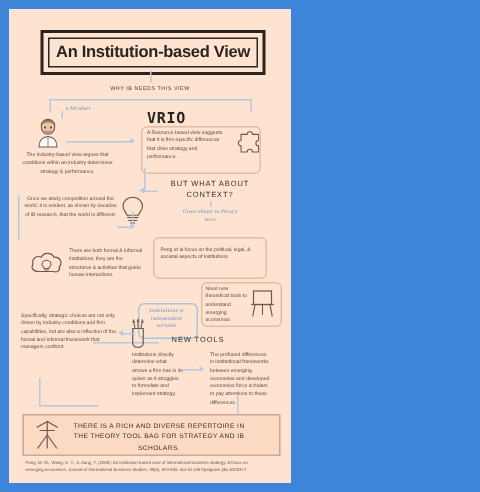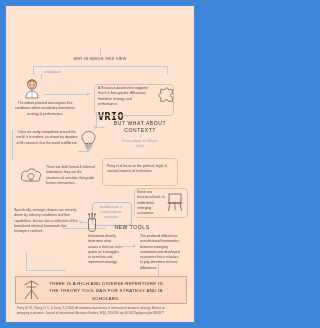--- a/index.html
+++ b/index.html
@@ -42,21 +42,21 @@
   .body-left{
     font-size:3.4px;line-height:1.55;color:#5a4c45;text-align:left;
   }
   .hand{
     font-family:"DejaVu Serif",serif;
     font-size:3.3px;line-height:1.5;color:#6b8fc4;
     text-align:center;font-style:italic;
   }
   .vrio{
     font-family:"DejaVu Sans Mono",monospace;
-    font-size:10px;font-weight:bold;color:#2b2320;letter-spacing:0.5px;margin-top:37px;
+    font-size:10px;font-weight:bold;color:#2b2320;letter-spacing:0.5px;
   }
   .bigcaps{
     font-size:5px;letter-spacing:0.6px;color:#3a302c;
     text-transform:uppercase;text-align:center;line-height:1.45;
   }
 
   
   .roundbox{
     position:absolute;border:0.6px solid #c9a896;border-radius:4px;
   }
@@ -86,20 +86,25 @@
     position:absolute;left:11px;top:300px;width:150px;
     font-size:2.9px;line-height:1.65;color:#6b5a50;text-align:left;
   }
   svg{display:block;overflow:visible;}
 </style>
 </head>
 <body>
 
 <div class="poster">
 
+  <div class="title-outer">
+    <div class="title-inner">
+      <span class="title-text">An Institution-based View</span>
+    </div>
+  </div>
 
   <div class="caps" style="position:absolute;left:54px;top:51px;width:80px;">Why IB needs this view</div>
 
   <div class="ln lv" style="left:94px;top:41px;height:8px;"></div>
 
   <div class="ln lh" style="left:27px;top:60px;width:134px;"></div>
   <div class="ln lv" style="left:27px;top:60px;height:9px;"></div>
   <div class="ln lv" style="left:161px;top:60px;height:9px;"></div>
 
   <div class="hand" style="left:31px;top:64px;width:30px;position:absolute;">a Mindset</div>

